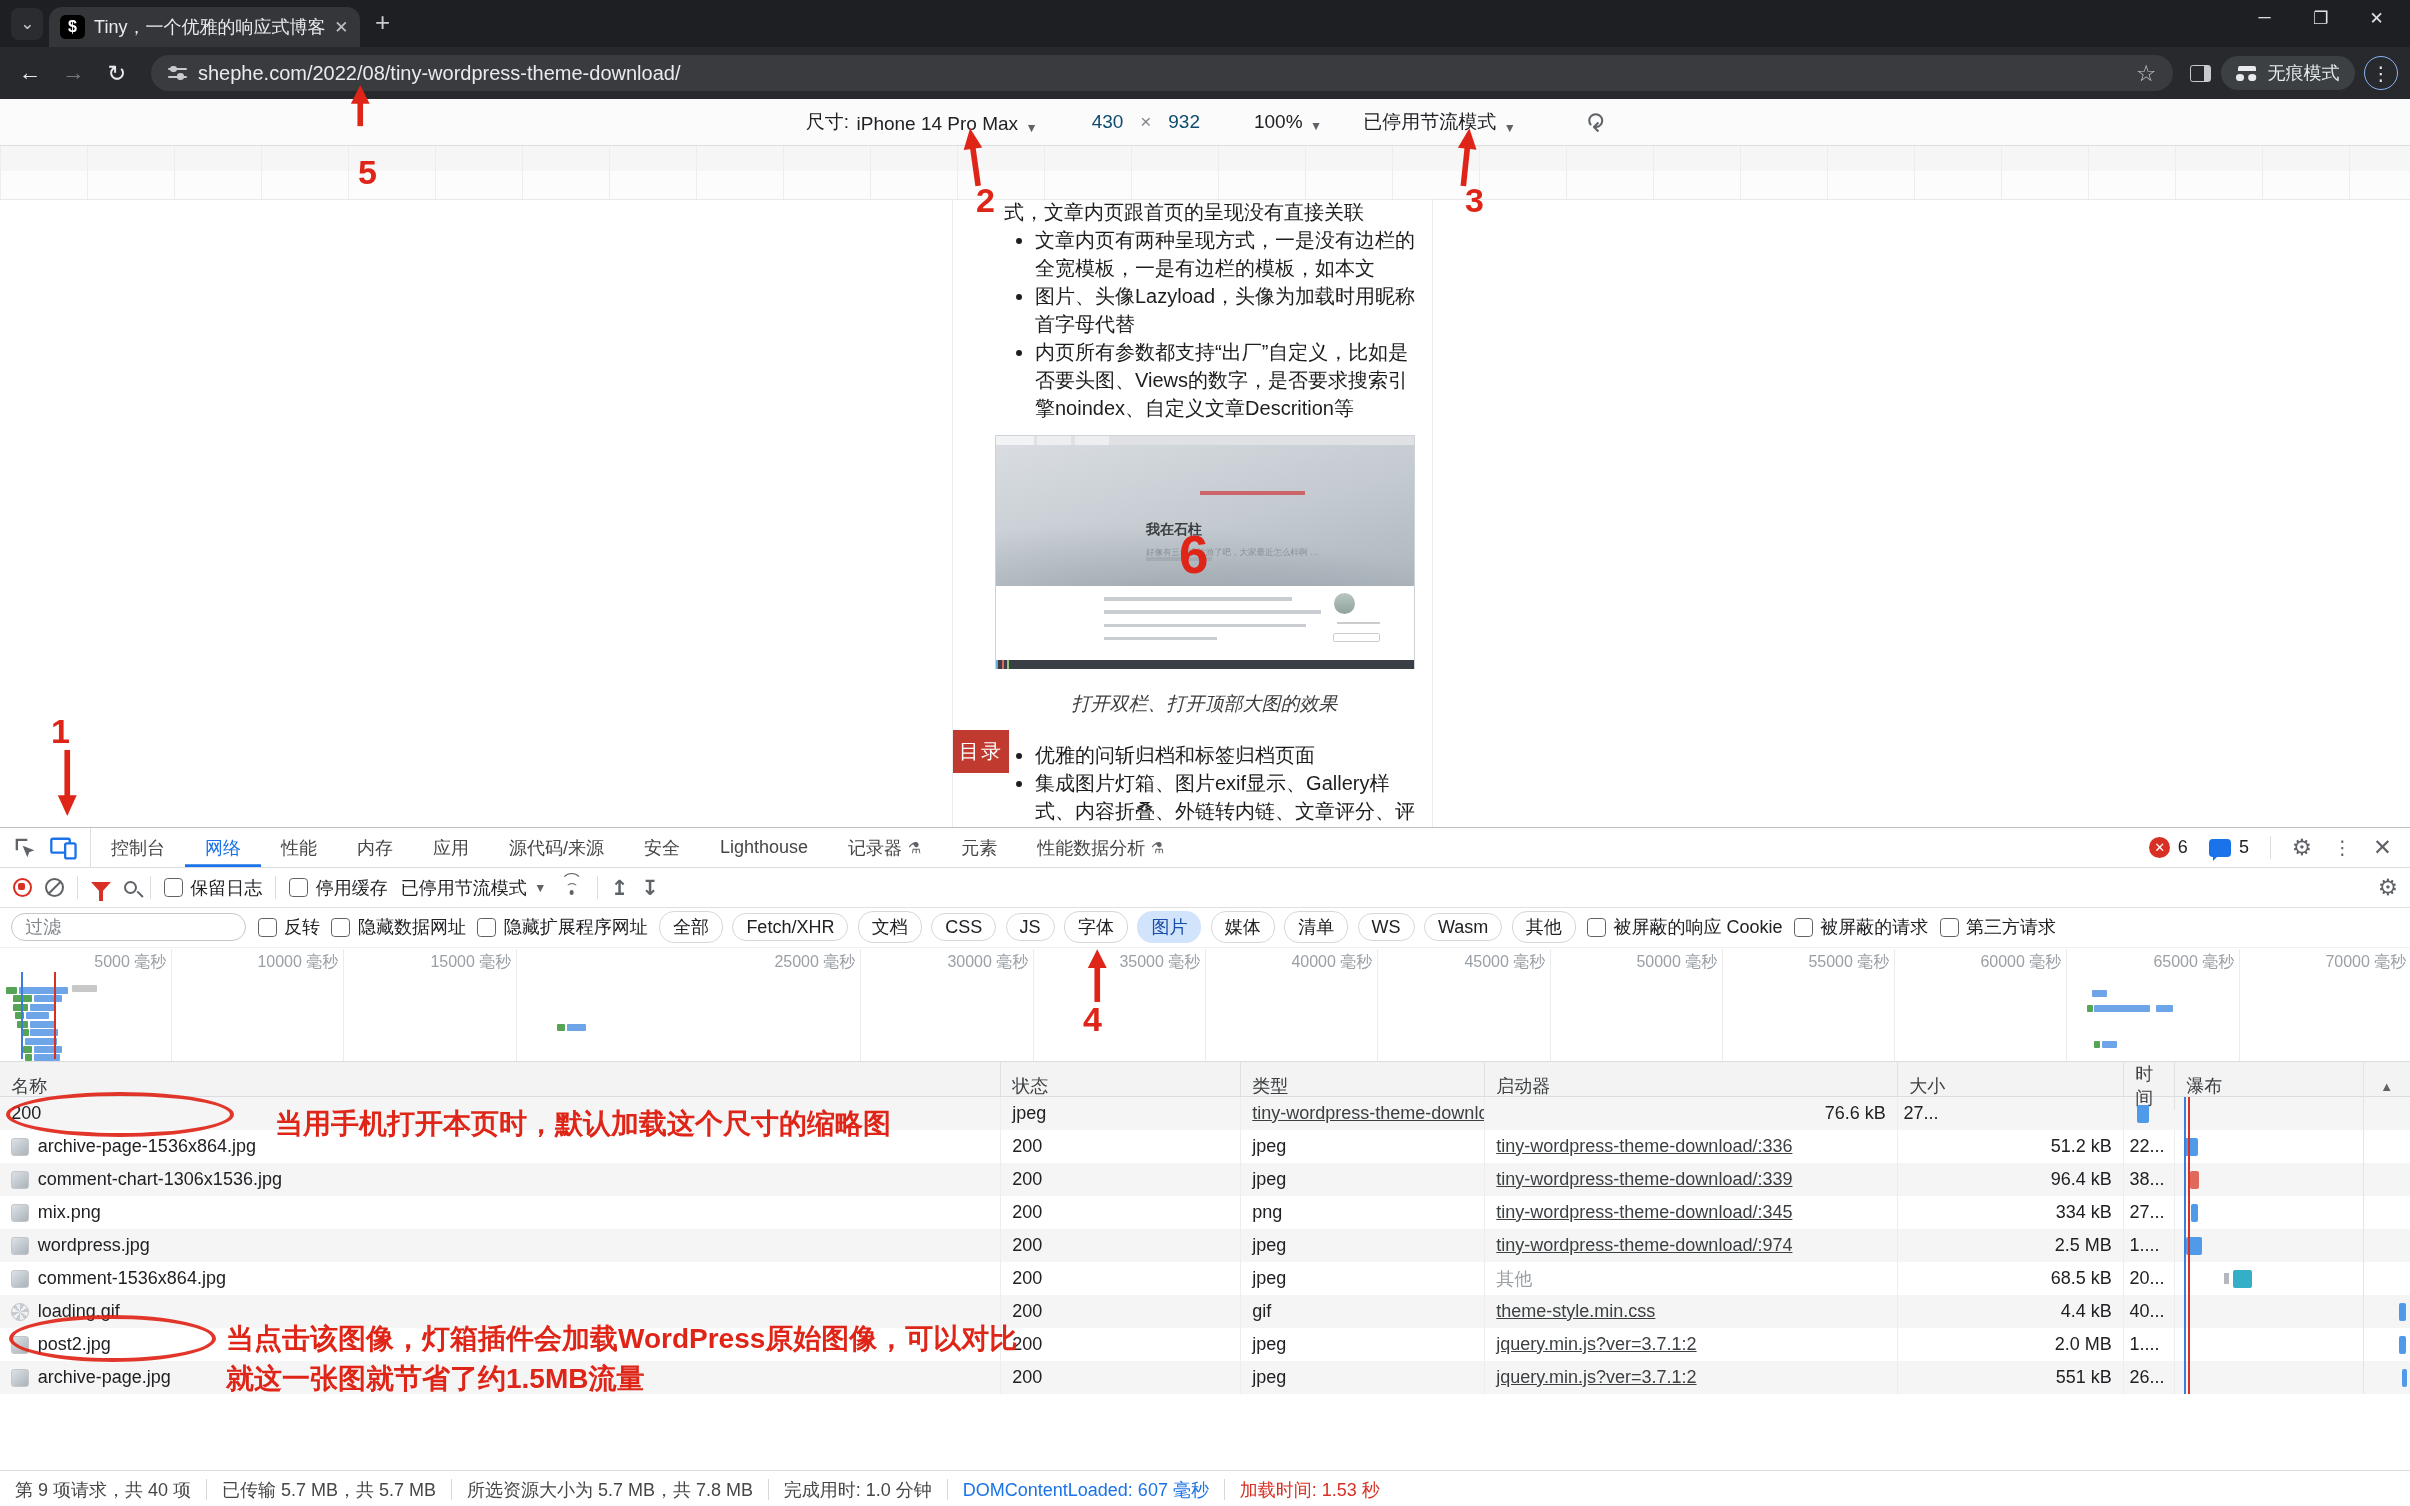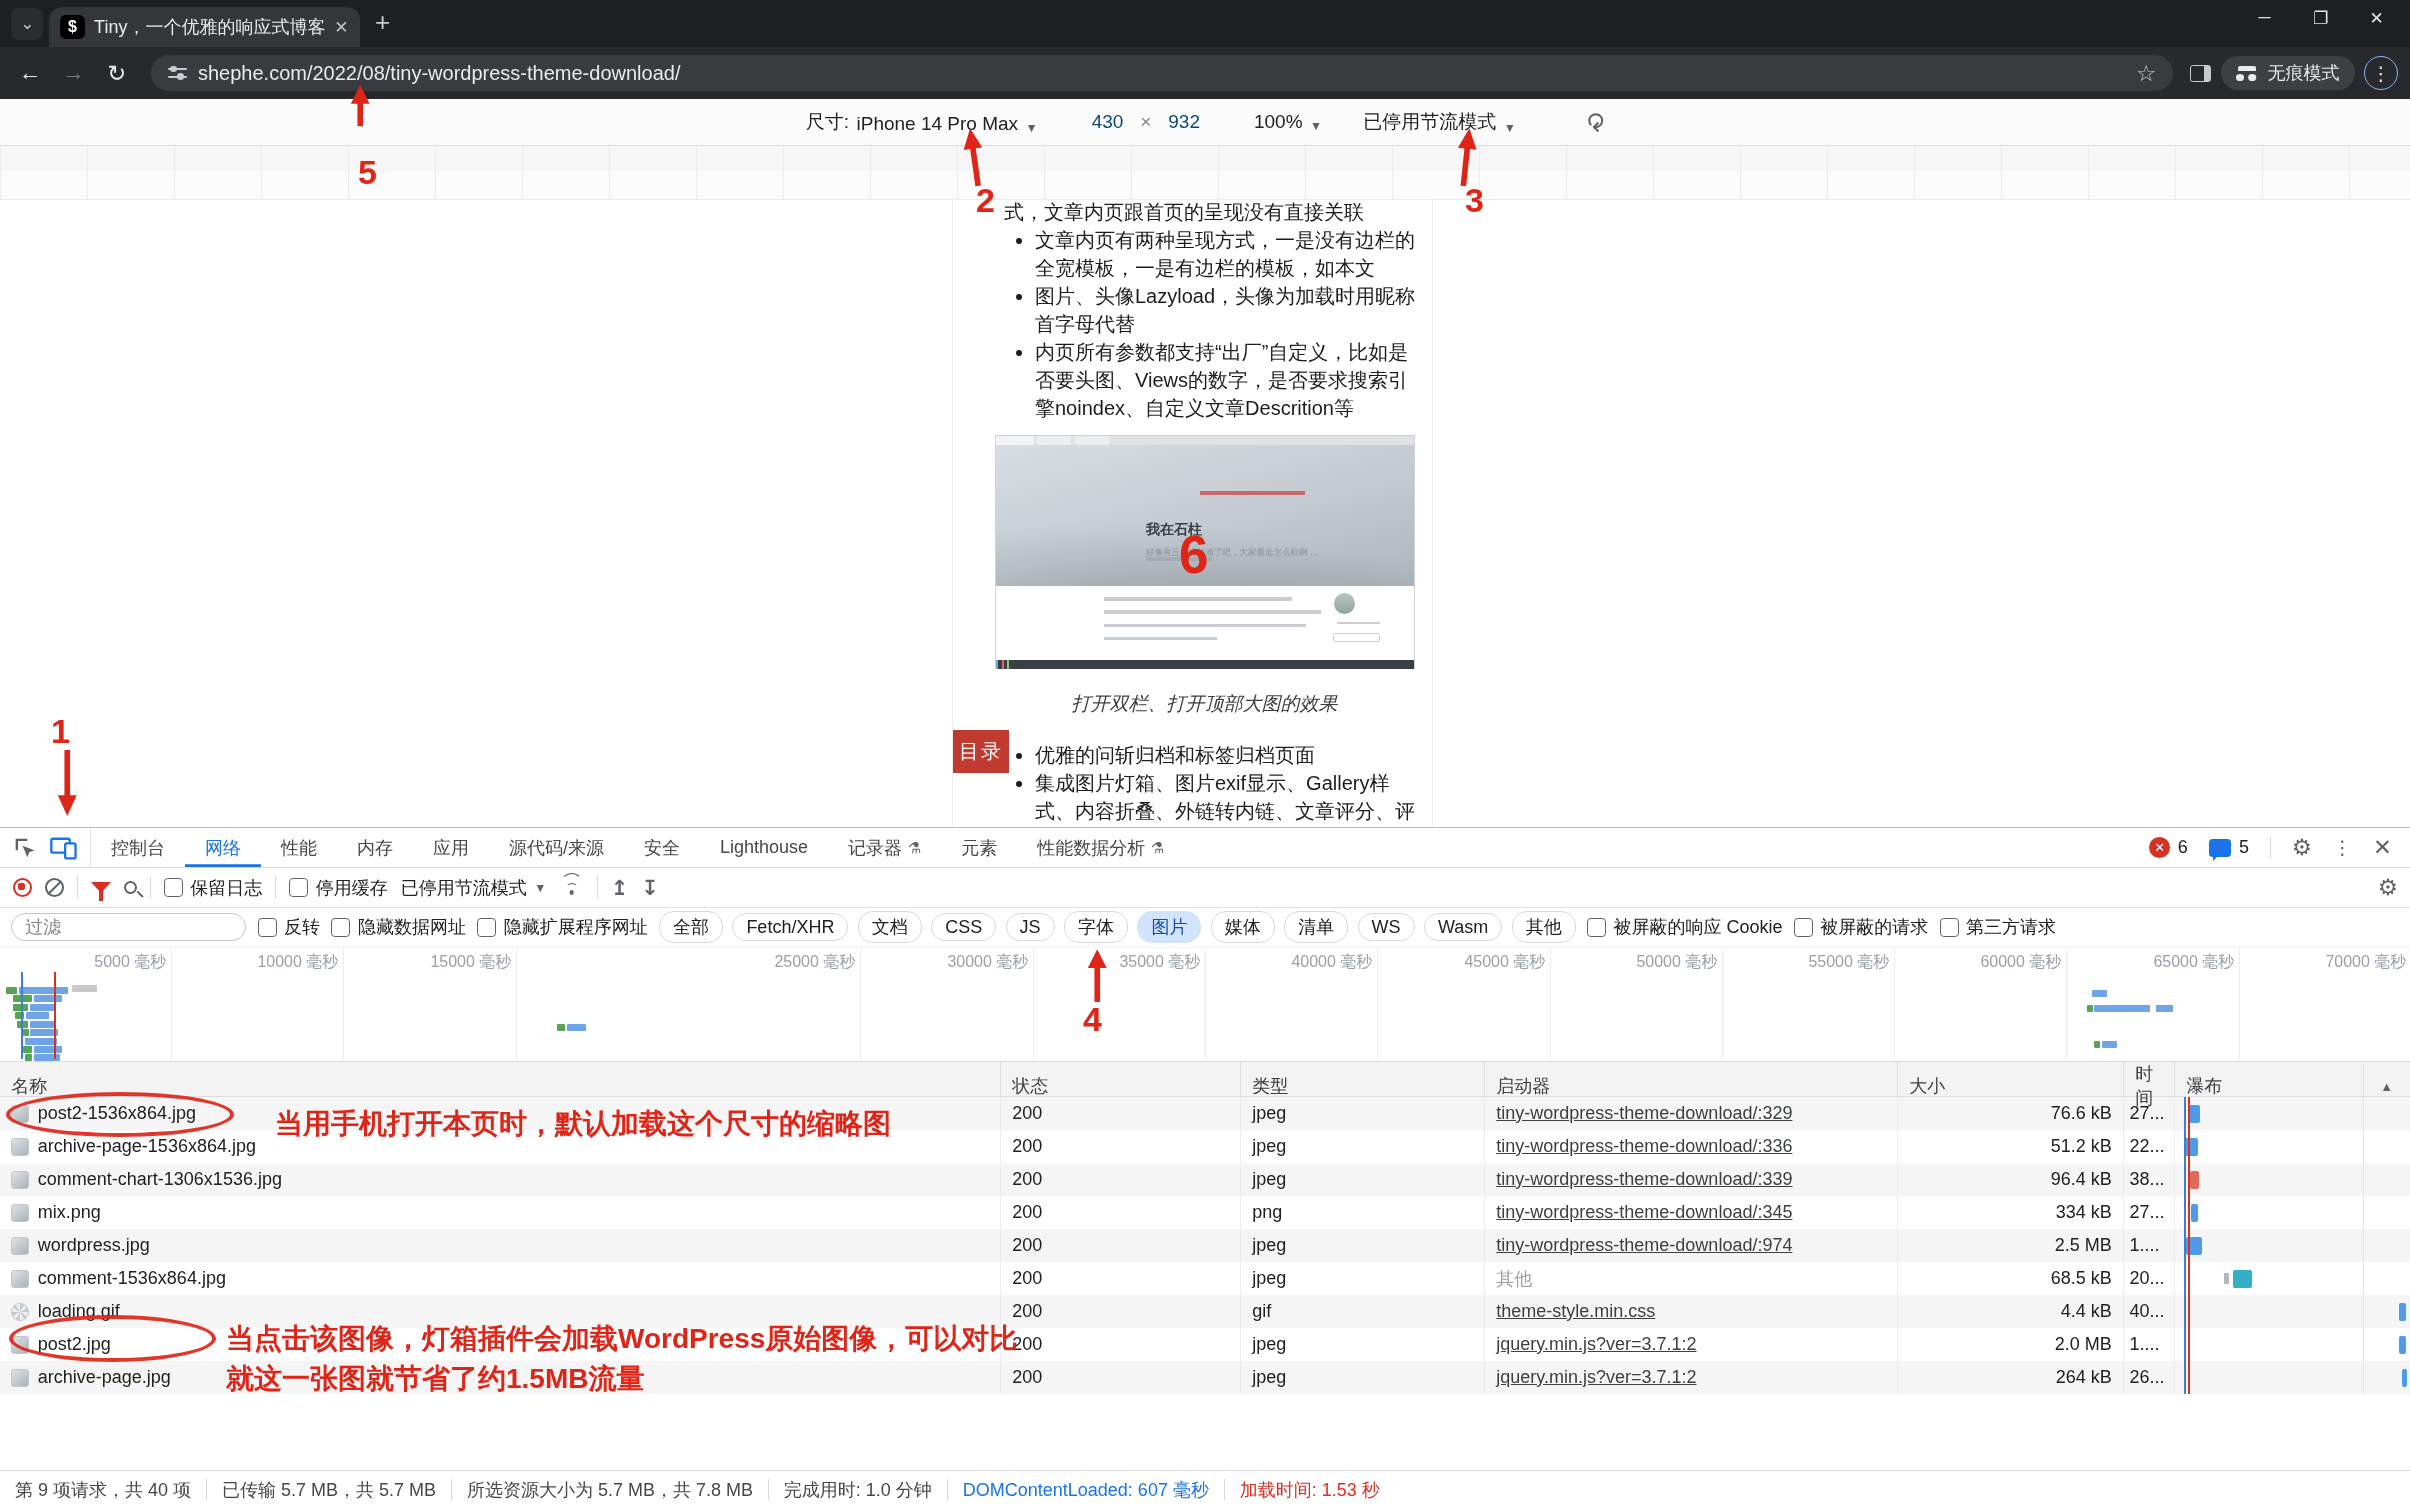--- a/index.html
+++ b/index.html
@@ -497,24 +497,20 @@
           <div class="cell">
             <span>时间</span>
           </div>
           <div class="cell wfh">
             <span>瀑布</span>
             <span class="sortarrow">▲</span>
           </div>
         </div>
       <div id="nrows">
           <div class="nrow alt">
-            <div class="cell name">
-              <span class="fthumb"></span>
-              <span>post2-1536x864.jpg</span>
-            </div>
             <div class="cell">200</div>
             <div class="cell">jpeg</div>
             <div class="cell init link">tiny-wordpress-theme-download/:329</div>
             <div class="cell size">76.6 kB</div>
             <div class="cell time">27...</div>
             <div class="cell wf">
               <span class="wbar" style="left: 13px; width: 12.2px; background: rgb(79, 155, 234);"></span>
             </div>
           </div>
           <div class="nrow">
@@ -617,21 +613,21 @@
             </div>
           </div>
           <div class="nrow alt">
             <div class="cell name">
               <span class="fthumb"></span>
               <span>archive-page.jpg</span>
             </div>
             <div class="cell">200</div>
             <div class="cell">jpeg</div>
             <div class="cell init link">jquery.min.js?ver=3.7.1:2</div>
-            <div class="cell size">264 kB</div>
+            <div class="cell size">551 kB</div>
             <div class="cell time">26...</div>
             <div class="cell wf">
               <span class="wbar" style="left: 227px; width: 4.7px; background: rgb(79, 155, 234);"></span>
             </div>
           </div>
         </div>
       <div class="wf-lines">
         <div class="wf-vline" style="left:2184px;background:#3d7edb;"></div>
         <div class="wf-vline" style="left:2188px;background:#d93025;"></div>
         <div class="wf-div" style="left:2363px;"></div>

